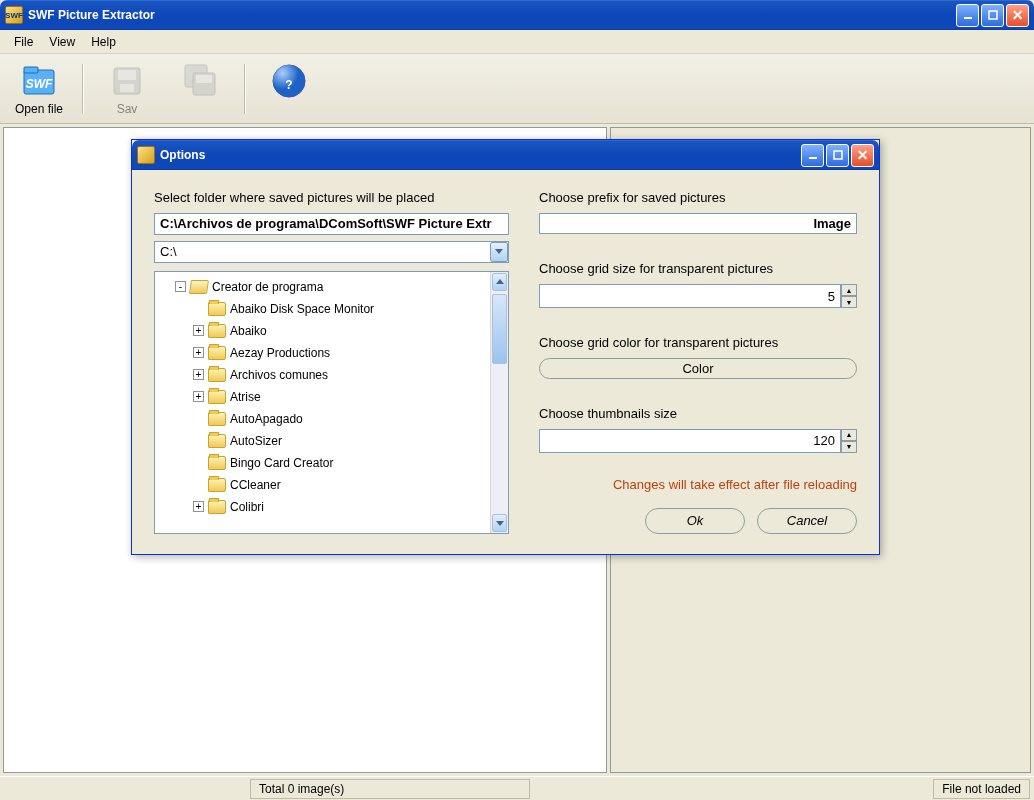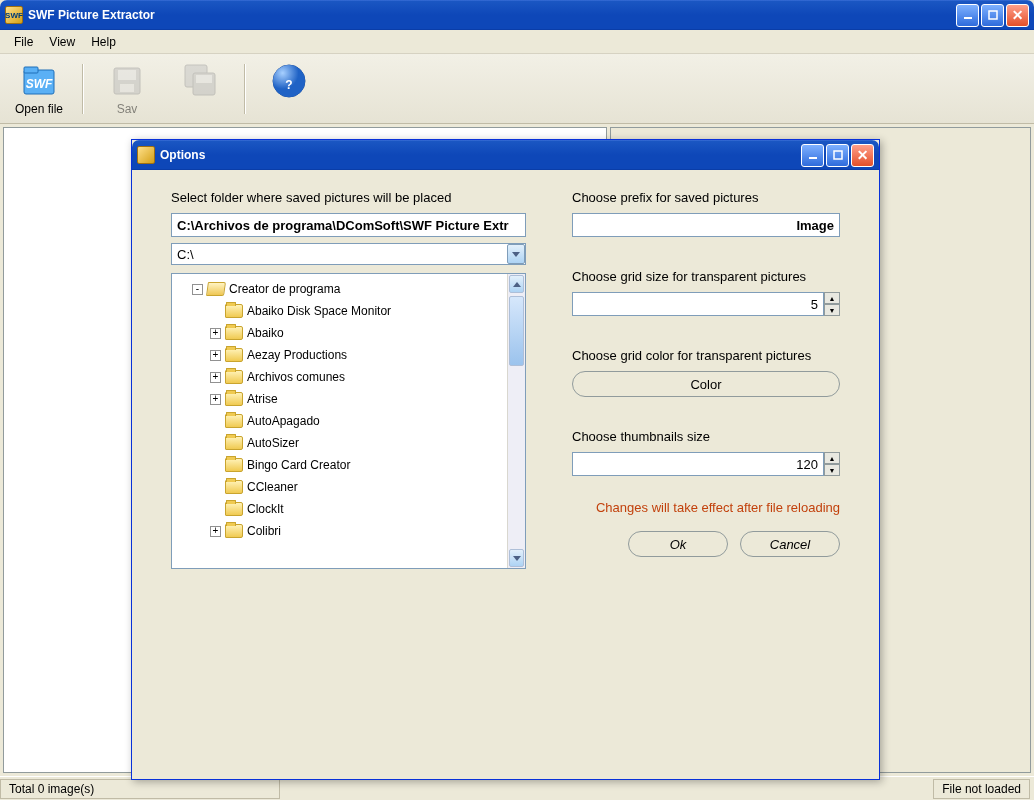--- a/index.html
+++ b/index.html
@@ -26,30 +26,30 @@
 .toolbar-sep { width: 1px; height: 50px; border-left: 1px solid #c0bba6; border-right: 1px solid #fff; margin: 0 4px; }
 
 
 .content { display: flex; height: calc(800px - 30px - 24px - 70px - 24px); padding: 3px; gap: 3px; }
 .panel-left { width: 604px; background: white; border: 1px solid #919b9c; }
 .panel-right { flex: 1; background: #ece9d8; border: 1px solid #919b9c; }
 
 
 .statusbar { height: 24px; background: #ece9d8; border-top: 1px solid #fff; display: flex; align-items: center; }
 .status-cell { border: 1px solid #c0bba6; padding: 2px 8px; height: 20px; display: flex; align-items: center; }
-.status-cell.wide { flex: 0 0 280px; justify-content: flex-start; }
+.status-cell.wide { flex: 0 0 280px; justify-content: flex-start; margin-left: 250px;}
 .status-spacer { flex: 1; }
 .status-cell.right { margin-right: 4px; }
 
 
-.modal { position: absolute; left: 131px; top: 139px; width: 749px; height: 641px; background: #ece9d8; border: 1px solid #0831d9; box-shadow: 2px 2px 8px rgba(0,0,0,0.3); }
+.modal { position: absolute; left: 131px; top: 139px; width: 749px; height: 416px; background: #ece9d8; border: 1px solid #0831d9; box-shadow: 2px 2px 8px rgba(0,0,0,0.3); }
 .modal-titlebar { height: 30px; background: linear-gradient(to bottom, #3a6fd8 0%, #1a56c2 5%, #0e47b8 50%, #0e47b8 95%, #0838a0 100%); display: flex; align-items: center; padding: 0 5px; color: white; font-weight: bold; font-size: 14px; border-radius: 7px 7px 0 0; }
 .modal-titlebar .icon { width: 18px; height: 18px; margin-right: 5px; background: linear-gradient(135deg, #ffe08a, #d4a017); border: 1px solid #a07010; border-radius: 2px; }
 .modal-titlebar .title { flex: 1; }
-.modal-body { padding: 20px 39px; display: flex; gap: 46px; height: calc(100% - 30px); }
+.modal-body { padding: 20px 22px; display: flex; gap: 30px; height: calc(100% - 30px); }
 .modal-col { flex: 1; display: flex; flex-direction: column; gap: 6px; }
 .modal-col.right .spacer-sm { height: 20px; }
 
 .label { color: #000; margin-bottom: 2px; font-size: 13px;}
 .textinput { width: 100%; height: 24px; border: 1px solid #7f9db9; background: white; padding: 2px 5px; font-size: 13px; font-weight: bold; }
 .textinput.right-align { text-align: right; }
 .combo { width: 100%; height: 22px; border: 1px solid #7f9db9; background: white; display: flex; align-items: center; }
 .combo .combo-val { flex: 1; padding: 2px 5px; font-size: 13px;}
 .combo .combo-btn { width: 18px; height: 20px; background: linear-gradient(to bottom, #e3f0fb, #add3f4); border: 1px solid #7f9db9; margin: 0; display: flex; align-items: center; justify-content: center; cursor: pointer; border-radius: 2px;}
 
@@ -266,27 +266,20 @@
             <div class="tree-node">
               <span class="tree-indent"></span>
               <span class="tree-indent"></span>
               <span class="expander blank"></span>
               <span class="folder-icon folder-closed"></span>
               <span>CCleaner</span>
             </div>
             <div class="tree-node">
               <span class="tree-indent"></span>
               <span class="tree-indent"></span>
-              <span class="expander blank"></span>
-              <span class="folder-icon folder-closed"></span>
-              <span>ClockIt</span>
-            </div>
-            <div class="tree-node">
-              <span class="tree-indent"></span>
-              <span class="tree-indent"></span>
               <span class="expander">+</span>
               <span class="folder-icon folder-closed"></span>
               <span>Colibri</span>
             </div>
           </div>
         <div class="tree-scrollbar">
           <div class="scroll-btn arrow-up"></div>
           <div class="scroll-thumb"></div>
           <div class="scroll-track"></div>
           <div class="scroll-btn arrow-down"></div>

